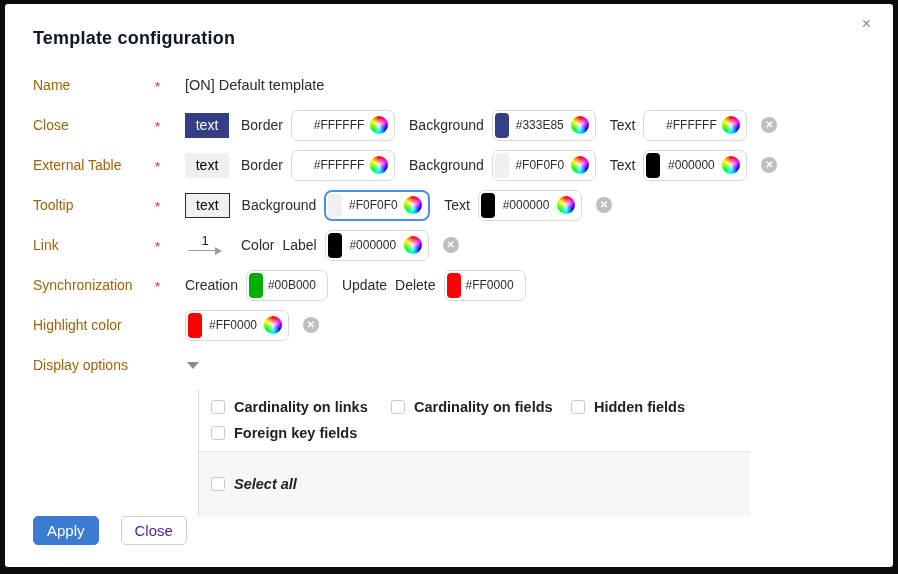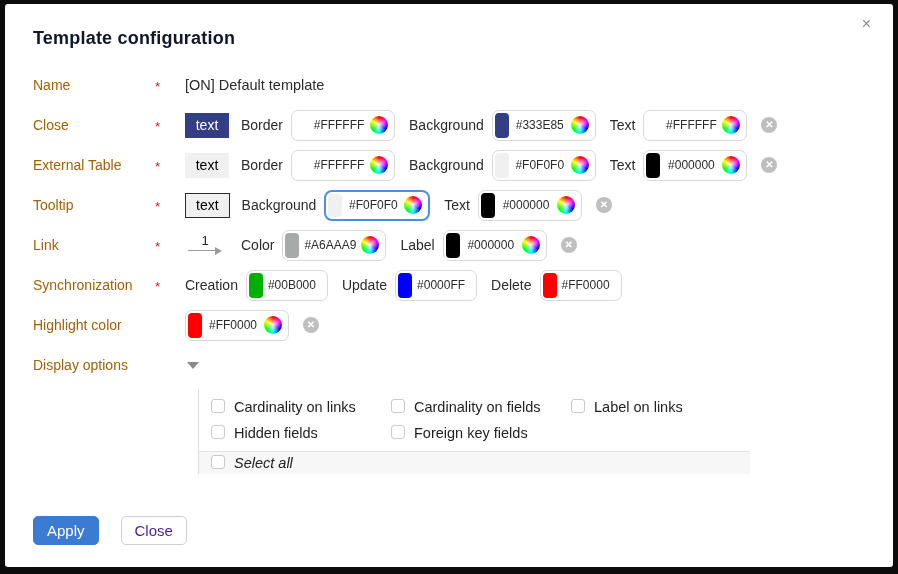--- a/index.html
+++ b/index.html
@@ -76,28 +76,28 @@
     width: 0; height: 0; margin-left: 2px;
     border-left: 6px solid transparent; border-right: 6px solid transparent;
     border-top: 7px solid #8a8a8a; cursor: pointer;
   }
 
   .opts-block { margin-left: 165px; width: 552px; border-left: 1px solid #dcdcdc; margin-top: 4px; }
   .cb-grid {
     display: grid; grid-template-columns: 180px 180px auto;
     row-gap: 10px; padding: 10px 0 10px 12px;
   }
-  .cb-item { display: flex; align-items: flex-start; font-size: 14.5px; color: #222; }
+  .cb-item { display: flex; align-items: center; font-size: 14.5px; color: #222; font-weight: bold; }
   .cb-box {
     width: 14px; height: 14px; border: 1px solid #c9c9c9; border-radius: 3px;
     background: #fff; margin-right: 9px; flex: none; cursor: pointer;
   }
   .select-all-bar {
     background: #f7f7f7; border-top: 1px solid #e2e2e2;
-    padding: 3px 12px; display: flex; align-items: center;
+    padding: 24px 12px; display: flex; align-items: center;
   }
   .select-all-bar .cb-label { font-style: italic; }
 
   .footer { position: absolute; left: 28px; bottom: 22px; display: flex; gap: 22px; }
   .btn { font-family: "Liberation Sans", sans-serif; font-size: 15px; border-radius: 5px; cursor: pointer; padding: 5px 13px; }
   .btn-apply { background: #3b7cd2; border: 1px solid #3b7cd2; color: #fff; }
   .btn-close { background: #fff; border: 1px solid #cfcfcf; color: #4c1d95; }
 </style>
 </head>
 <body>
@@ -182,47 +182,38 @@
   </div>
 
   <div class="row">
     <span class="lbl">Link</span>
     <span class="req">*</span>
     <span class="link-preview">
       <span class="num">1</span>
       <span class="link-arrow"></span>
     </span>
     <span class="fld-lbl">Color</span>
-    <span class="cfield">
-      <span class="swatch" style="background-color: rgb(166, 170, 169);"></span>
-      <input value="#A6AAA9" style="">
-      <span class="wheel"></span>
-    </span>
     <span class="fld-lbl">Label</span>
     <span class="cfield">
       <span class="swatch" style="background-color: rgb(0, 0, 0);"></span>
       <input value="#000000" style="">
       <span class="wheel"></span>
     </span>
     <span class="clear-btn">✕</span>
   </div>
 
   <div class="row">
     <span class="lbl">Synchronization</span>
     <span class="req">*</span>
     <span class="fld-lbl">Creation</span>
     <span class="cfield narrow">
       <span class="swatch" style="background-color: rgb(0, 176, 0);"></span>
       <input value="#00B000" style="">
     </span>
     <span class="fld-lbl">Update</span>
-    <span class="cfield narrow">
-      <span class="swatch" style="background-color: rgb(0, 0, 255);"></span>
-      <input value="#0000FF" style="">
-    </span>
     <span class="fld-lbl">Delete</span>
     <span class="cfield narrow">
       <span class="swatch" style="background-color: rgb(255, 0, 0);"></span>
       <input value="#FF0000" style="">
     </span>
   </div>
 
   <div class="row">
     <span class="lbl">Highlight color</span>
     <span class="req empty">*</span>
@@ -245,24 +236,20 @@
       <label class="cb-item">
         <span class="cb-box"></span>
         <span class="cb-label">Cardinality on links</span>
       </label>
       <label class="cb-item">
         <span class="cb-box"></span>
         <span class="cb-label">Cardinality on fields</span>
       </label>
       <label class="cb-item">
         <span class="cb-box"></span>
-        <span class="cb-label">Label on links</span>
-      </label>
-      <label class="cb-item">
-        <span class="cb-box"></span>
         <span class="cb-label">Hidden fields</span>
       </label>
       <label class="cb-item">
         <span class="cb-box"></span>
         <span class="cb-label">Foreign key fields</span>
       </label>
     </div>
     <div class="select-all-bar">
       <label class="cb-item">
         <span class="cb-box"></span>

